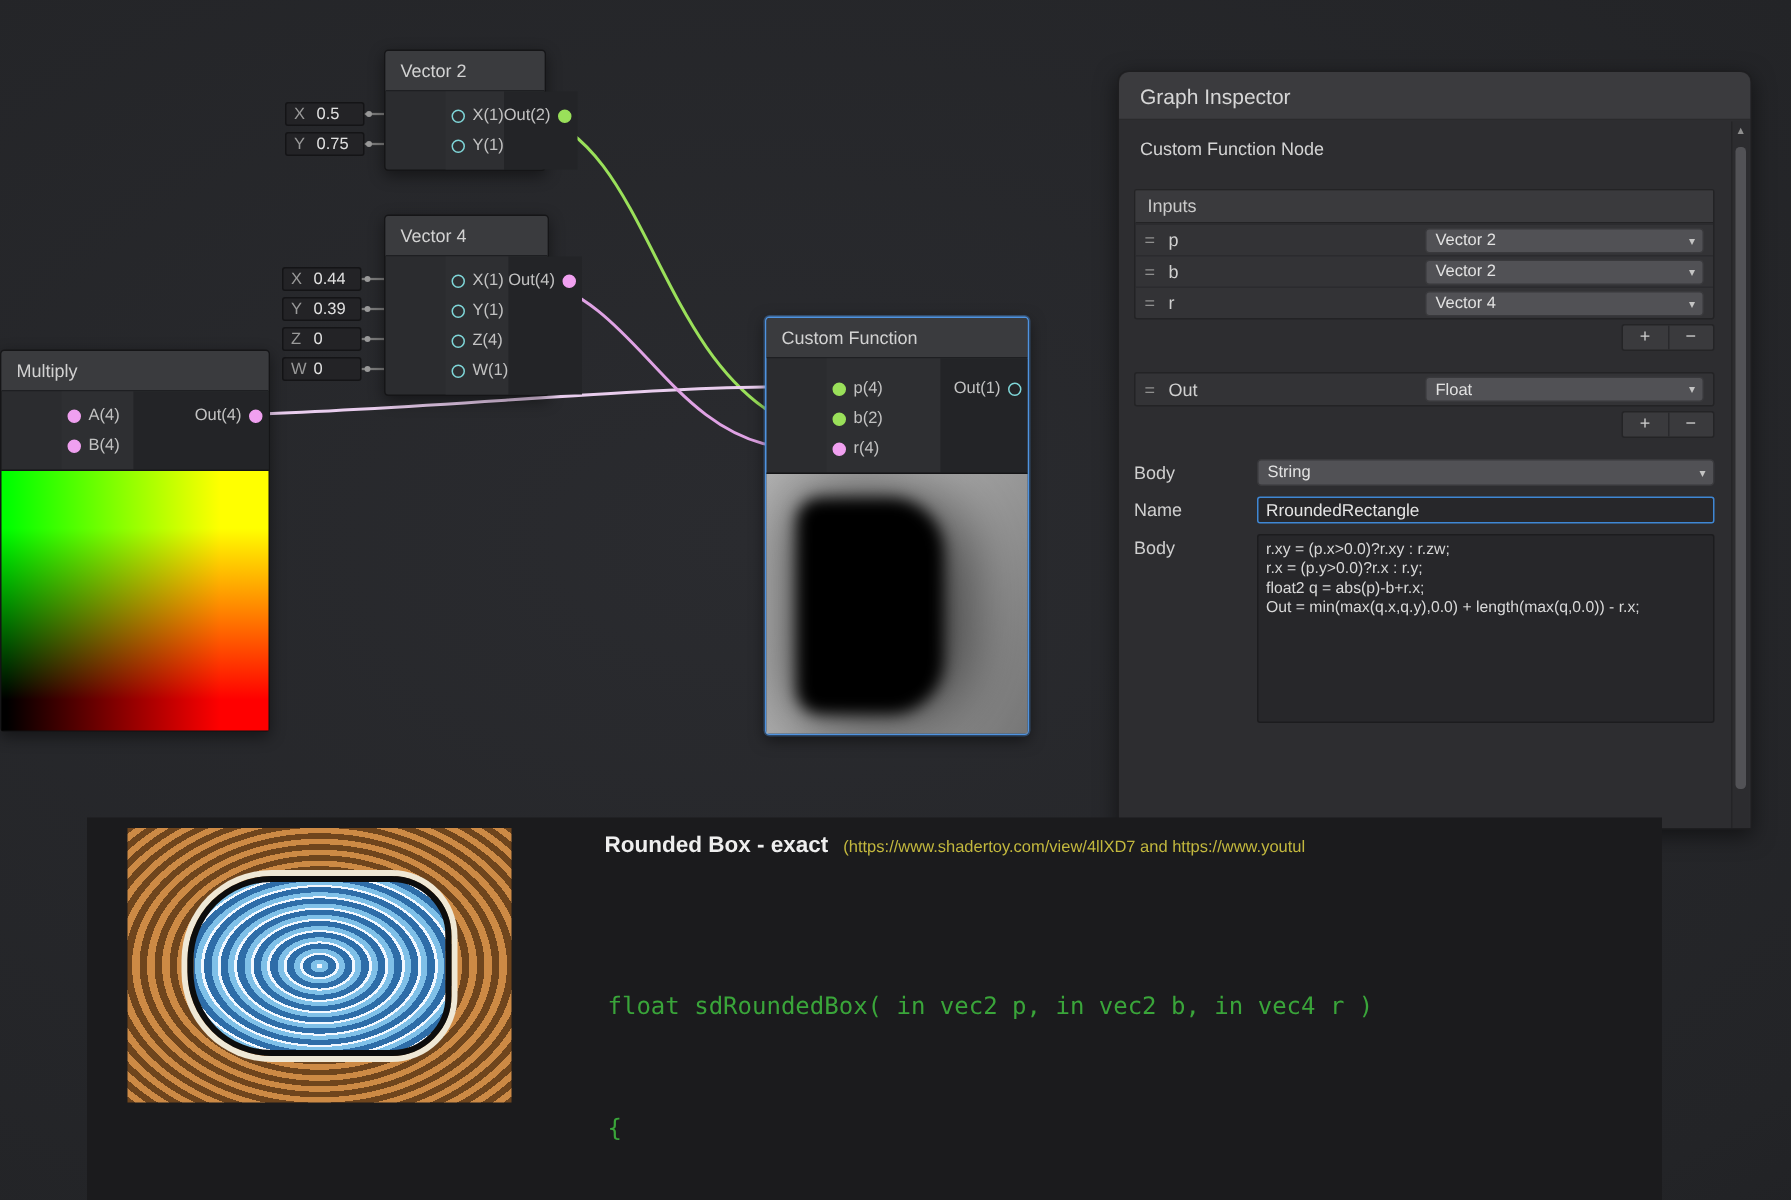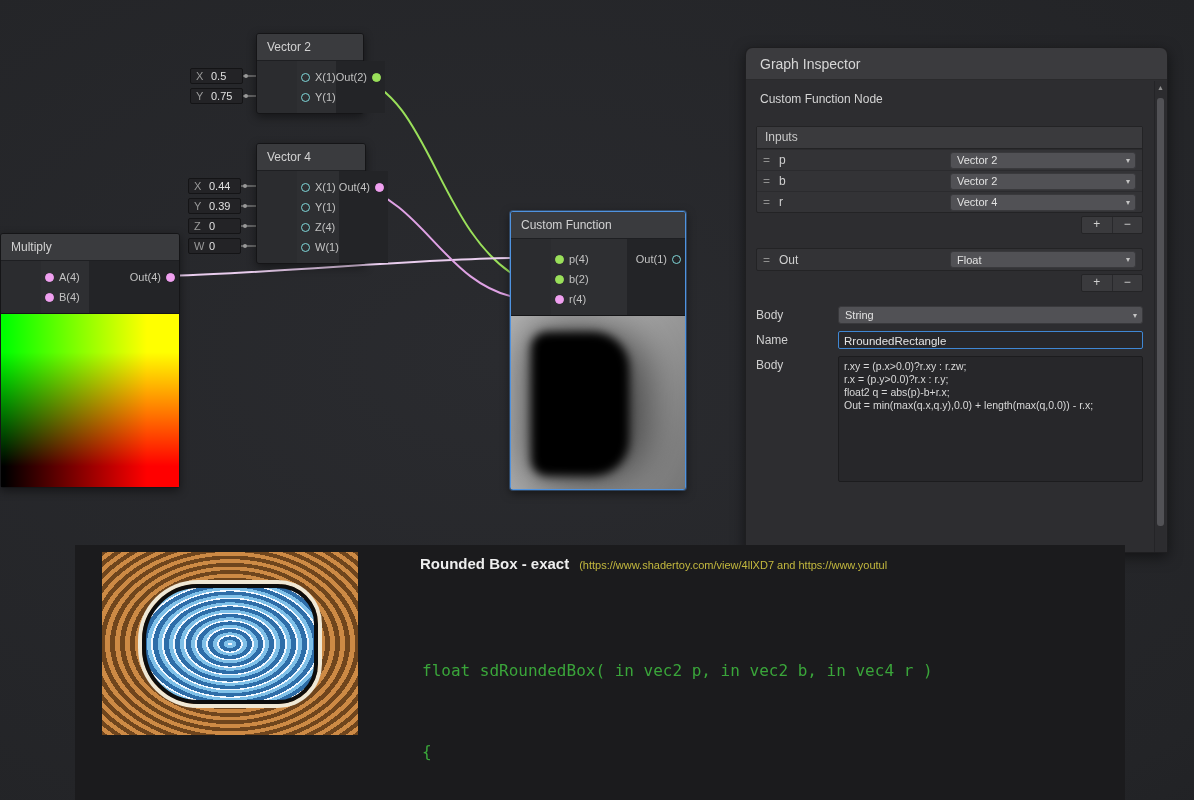--- a/index.html
+++ b/index.html
@@ -82,21 +82,21 @@
   .text-field{ width:100%; height:18px; background:#27272a; border:1px solid #3f87d4; border-radius:2px;
                font-size:11.5px; color:#e4e4e4; padding:1px 16px 0 5px; line-height:16px; }
   .body-field{ width:100%; height:126px; background:#27272a; border:1px solid #1c1c1e; border-radius:2px;
                padding:3px 5px; font-size:10.5px; line-height:13px; color:#d8d8d8; overflow:hidden; }
   .scrollbar{ position:absolute; right:1px; top:33px; bottom:0; width:12px; background:#2c2c2f;
               border-left:1px solid #242427; }
   .sb-arrow{ height:14px; text-align:center; font-size:7px; color:#8f8f8f; line-height:14px; }
   .sb-thumb{ position:absolute; left:2px; top:17px; width:7px; height:428px; background:#525256; border-radius:3px; }
 
   
-  .ref{ position:absolute; left:75px; top:545px; width:1050px; height:255px; background:#1b1b1d; z-index:4; overflow:hidden; }
+  .ref{ position:absolute; left:58px; top:545px; width:1050px; height:255px; background:#1b1b1d; z-index:4; overflow:hidden; }
   .fig-outer{ position:absolute; left:27px; top:7px; width:256px; height:183px;
               background:repeating-radial-gradient(150px 110px at 50% 50%,
                 #cd8a45 0px, #cd8a45 5px, #6f451d 5px, #6f451d 10px);
               display:flex; align-items:center; justify-content:center; }
   .fig-box{ width:176px; height:120px; border-radius:56px 40px 40px 56px; border:4px solid #0d0d0d;
             box-shadow:0 0 0 4px #efe8d6;
             background:repeating-radial-gradient(82px 56px at 50% 50%,
               #f2f8ff 0px, #f2f8ff 2px, #7fc0e8 2px, #7fc0e8 6px, #2e6da8 6px, #2e6da8 11px); }
   .ref-head{ position:absolute; left:345px; top:10px; display:flex; gap:10px; align-items:baseline; white-space:nowrap; }
   .ref-title{ font-size:15px; font-weight:bold; color:#eeeeee; }

